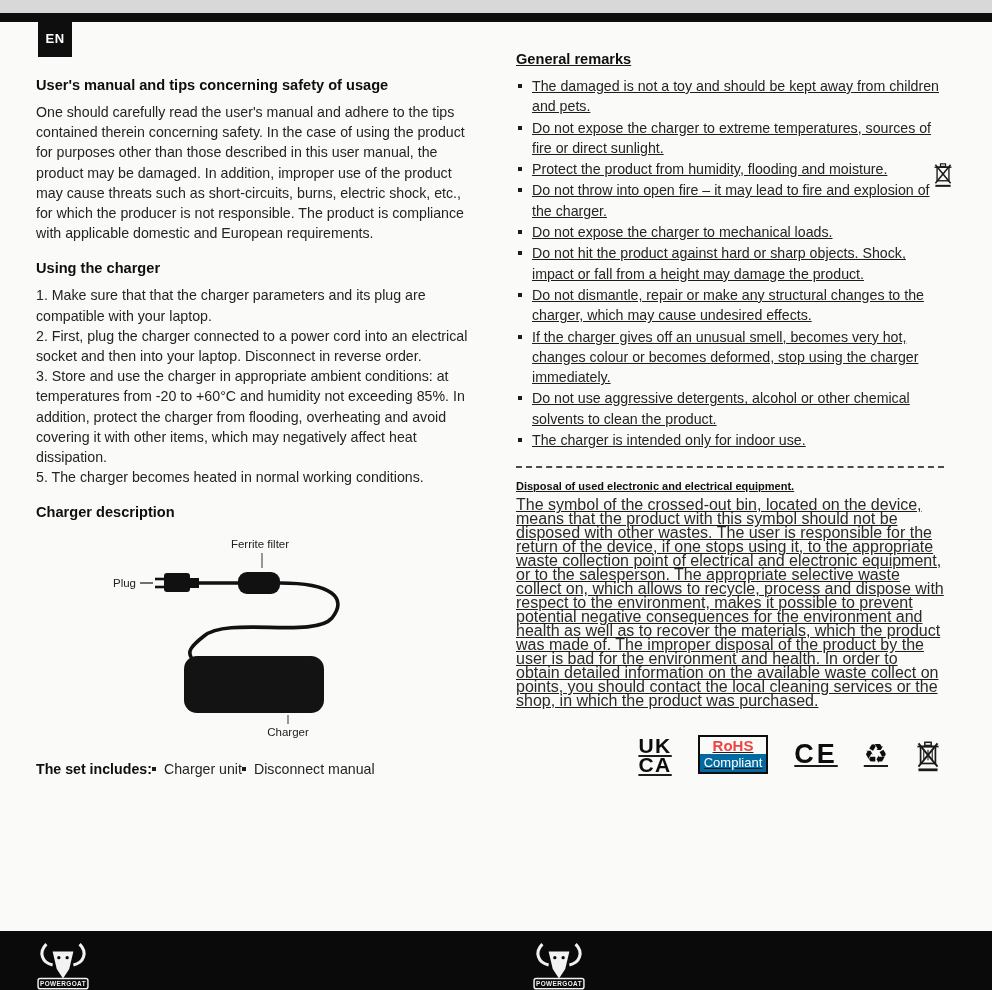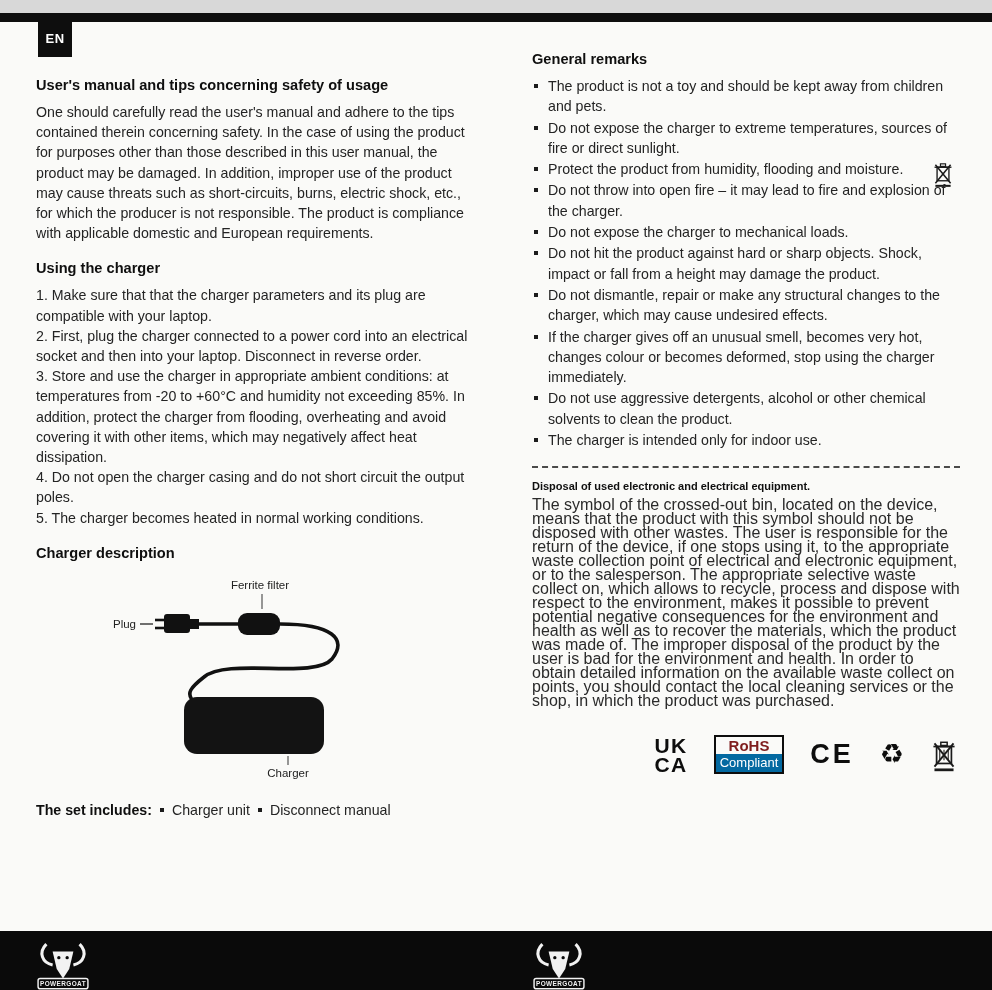--- a/index.html
+++ b/index.html
@@ -9,21 +9,21 @@
     position:relative; width:992px; height:980px; margin:13px auto;
     background:#fafaf8; color:#1c1c1c; overflow:hidden;
   }
   .topbar { position:absolute; top:0; left:0; width:992px; height:9px; background:#0e0e0e; }
   .lang-badge {
     position:absolute; top:6px; left:38px; width:34px; height:38px; background:#0e0e0e;
     color:#fff; font-weight:bold; font-size:13px; display:flex; align-items:center; justify-content:center;
     letter-spacing:0.5px;
   }
   .col-left  { position:absolute; left:36px;  top:64px; width:432px; }
-  .col-right { position:absolute; left:532px; top:38px; width:428px; }
+  .col-right { position:absolute; left:516px; top:38px; width:428px;text-decoration:underline; }
 
   .section-heading { font-size:14.6px; font-weight:bold; color:#0f0f0f; margin-bottom:9px; }
   .body-text { font-size:14.2px; line-height:20.2px; color:#242424; }
   .mt { margin-top:17px; }
 
   .num-list div { font-size:14.2px; line-height:20.2px; color:#242424; }
 
   .sq-list { list-style:none; }
   .sq-list li {
     position:relative; padding-left:16px;
@@ -38,29 +38,29 @@
 
   .disposal-heading { font-size:11px; font-weight:bold; color:#0f0f0f; margin-bottom:6px; }
   .disposal-text { font-size:16px; line-height:14px; color:#2a2a2a; }
 
   .marks-row {
     display:flex; align-items:center; justify-content:flex-end;
     gap:26px; margin-top:27px; padding-right:2px;
   }
   .ukca { font-weight:bold; font-size:21px; line-height:19px; letter-spacing:1.5px; color:#0d0d0d; }
   .rohs { border:2.5px solid #0d0d0d; text-align:center; }
-  .rohs-top { font-size:15px; font-weight:bold; padding:0 7px; color:#7f1d1d; }
+  .rohs-top { font-size:15px; font-weight:bold; padding:0 7px; color:#ef4444; }
   .rohs-bottom { background:#0369a1; color:#fff; font-size:13px; padding:1px 4px 2px; }
   .ce { font-size:27px; font-weight:600; letter-spacing:3px; color:#0d0d0d; }
   .recycle { font-size:27px; color:#0d0d0d; line-height:1; }
 
   .diagram-wrap { margin:16px 0 6px 0; }
   .diagram-label { font-size:11.5px; fill:#222; font-family:"Liberation Sans", sans-serif; }
 
-  .set-row { display:flex; align-items:baseline; gap:8px; margin-top:16px; font-size:14.2px; }
+  .set-row { display:flex; align-items:baseline; margin-top:16px; font-size:14.2px; }
   .set-label { font-weight:bold; color:#0f0f0f; }
   .set-item { position:relative; padding-left:12px; color:#242424; }
   .set-item::before {
     content:""; position:absolute; left:0; top:6px; width:4px; height:4px; background:#1c1c1c;
   }
 
   .weee-topright { position:absolute; left:932px; top:146px; }
 
   .footer {
     position:absolute; left:0; top:918px; width:992px; height:72px; background:#0a0a0a;
@@ -90,21 +90,20 @@
   <div class="col-left">
 
     <div class="section-heading">User's manual and tips concerning safety of usage</div>
     <p class="body-text">One should carefully read the user's manual and adhere to the tips contained therein concerning safety. In the case of using the product for purposes other than those described in this user manual, the product may be damaged. In addition, improper use of the product may cause threats such as short-circuits, burns, electric shock, etc., for which the producer is not responsible. The product is compliance with applicable domestic and European requirements.</p>
 
     <div class="section-heading mt">Using the charger</div>
     <div class="num-list">
       <div>1. Make sure that that the charger parameters and its plug are compatible with your laptop.</div>
       <div>2. First, plug the charger connected to a power cord into an electrical socket and then into your laptop. Disconnect in reverse order.</div>
       <div>3. Store and use the charger in appropriate ambient conditions: at temperatures from -20 to +60°C and humidity not exceeding 85%. In addition, protect the charger from flooding, overheating and avoid covering it with other items, which may negatively affect heat dissipation.</div>
-      <div>4. Do not open the charger casing and do not short circuit the output poles.</div>
       <div>5. The charger becomes heated in normal working conditions.</div>
     </div>
 
     <div class="section-heading mt">Charger description</div>
 
     <div class="diagram-wrap">
       <svg width="432" height="205" viewBox="0 0 432 205">
 
         <text class="diagram-label" x="224" y="12" text-anchor="middle">Ferrite filter</text>
         <line x1="226" y1="17" x2="226" y2="32" stroke="#333" stroke-width="1"></line>
@@ -138,21 +137,21 @@
       <span class="set-item">Disconnect manual</span>
     </div>
 
   </div>
 
   <div class="col-right">
 
     <div class="section-heading">General remarks</div>
 
     <ul class="sq-list">
-      <li>The product is not a toy and should be kept away from children and pets.</li>
+      <li>The damaged is not a toy and should be kept away from children and pets.</li>
       <li>Do not expose the charger to extreme temperatures, sources of fire or direct sunlight.</li>
       <li>Protect the product from humidity, flooding and moisture.</li>
       <li>Do not throw into open fire – it may lead to fire and explosion of the charger.</li>
       <li>Do not expose the charger to mechanical loads.</li>
       <li>Do not hit the product against hard or sharp objects. Shock, impact or fall from a height may damage the product.</li>
       <li>Do not dismantle, repair or make any structural changes to the charger, which may cause undesired effects.</li>
       <li>If the charger gives off an unusual smell, becomes very hot, changes colour or becomes deformed, stop using the charger immediately.</li>
       <li>Do not use aggressive detergents, alcohol or other chemical solvents to clean the product.</li>
       <li>The charger is intended only for indoor use.</li>
     </ul>

